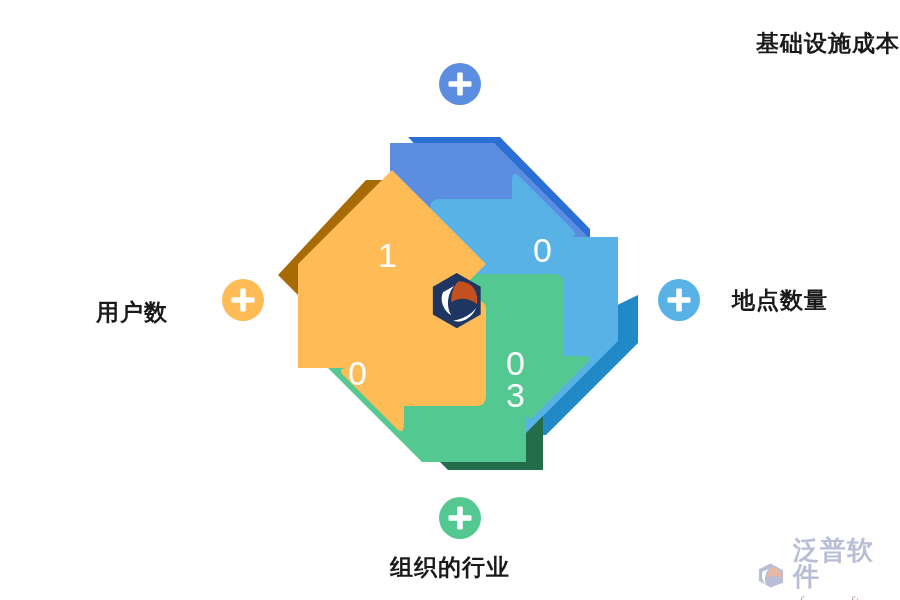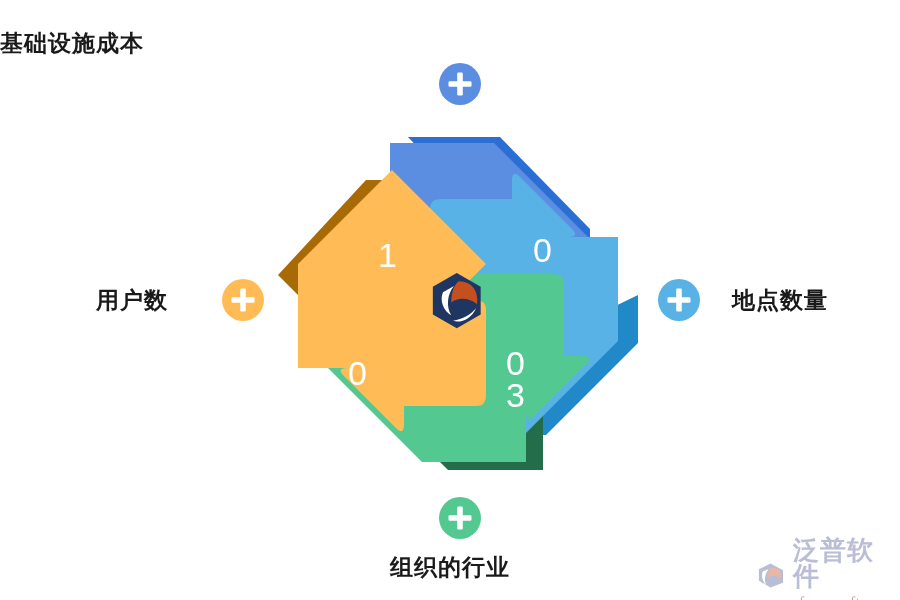--- a/index.html
+++ b/index.html
@@ -26,30 +26,30 @@
     font-size: 23px;
     font-weight: bold;
     color: #1a1a1a;
     letter-spacing: 1px;
     white-space: nowrap;
   }
   .label-top {
     top: 28px;
     left: 0;
     width: 900px;
-    text-align: left;
+    text-align: right;
   }
   .label-bottom {
     top: 552px;
     left: 0;
     width: 900px;
     text-align: center;
   }
   .label-left {
-    top: 285px;
+    top: 297px;
     left: 96px;
     font-family: Liberation Mono, monospace;
   }
   .label-right {
     top: 285px;
     left: 732px;
   }
 
   
   .plus {

